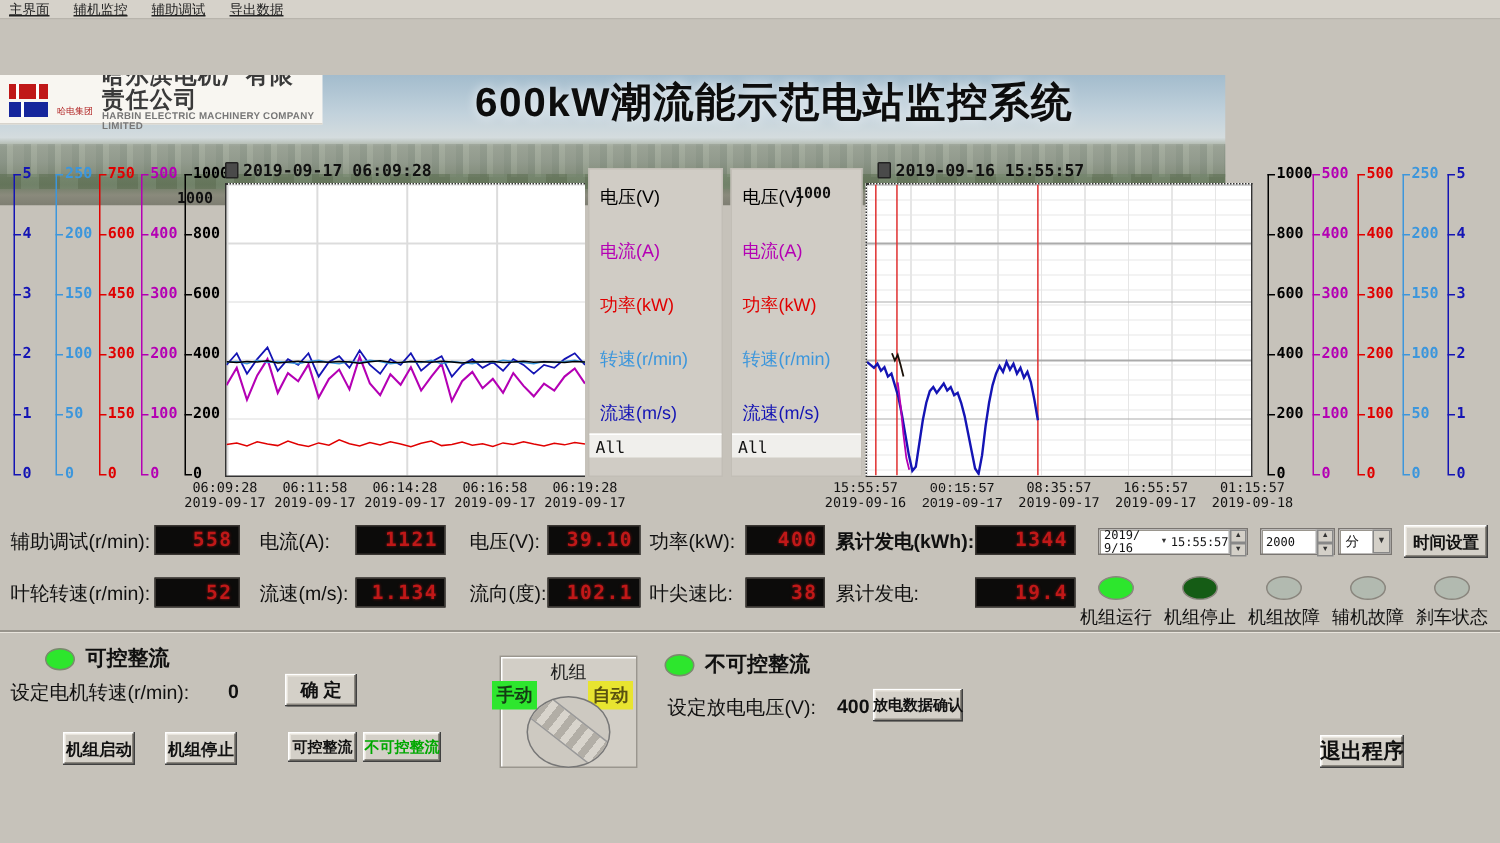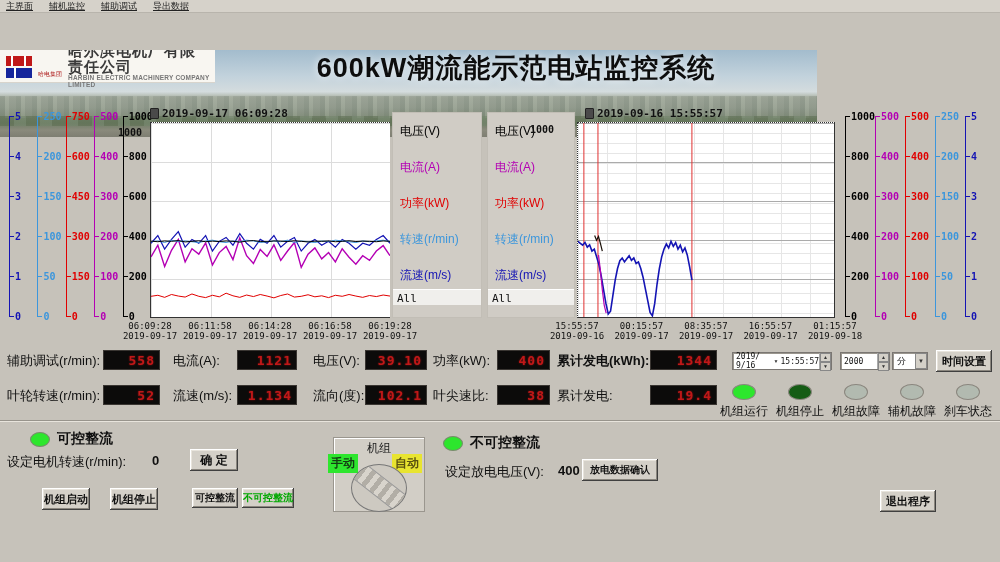--- a/index.html
+++ b/index.html
@@ -258,21 +258,21 @@
         <line x1="2.3" x2="2.3" y1="0" y2="100" stroke="#e03030" stroke-width="1" vector-effect="non-scaling-stroke"></line>
         <line x1="7.8" x2="7.8" y1="0" y2="100" stroke="#e03030" stroke-width="1" vector-effect="non-scaling-stroke"></line>
         <line x1="44.5" x2="44.5" y1="0" y2="100" stroke="#e03030" stroke-width="1" vector-effect="non-scaling-stroke"></line>
         <polyline points="0.00,61.00 0.91,62.00 1.82,63.00 2.72,61.60 3.63,64.00 4.54,62.80 5.45,66.00 6.36,65.00 7.27,69.00 8.17,73.00 9.08,79.00 9.99,86.00 10.90,93.00 11.81,98.40 12.71,97.00 13.62,89.00 14.53,81.00 15.44,75.00 16.35,71.00 17.26,69.60 18.16,71.60 19.07,70.00 19.98,68.40 20.89,70.80 21.80,69.60 22.70,72.40 23.61,71.60 24.52,75.00 25.43,79.60 26.34,85.60 27.24,91.60 28.15,97.60 29.06,99.40 29.97,93.00 30.88,83.00 31.79,75.00 32.69,69.00 33.60,65.00 34.51,62.40 35.42,64.40 36.33,61.00 37.23,63.60 38.14,61.60 39.05,65.00 39.96,63.00 40.87,66.40 41.78,64.40 42.68,68.00 43.59,74.00 44.50,81.00" fill="none" stroke="#1414b4" stroke-width="1.6" vector-effect="non-scaling-stroke"></polyline>
         <polyline points="6.50,58.00 7.25,60.50 8.00,58.50 8.75,62.00 9.50,66.00" fill="none" stroke="#1a1008" stroke-width="1.2" vector-effect="non-scaling-stroke"></polyline>
         <polyline points="8.00,68.00 8.75,76.00 9.50,86.00 10.25,94.00 11.00,98.00" fill="none" stroke="#b400b4" stroke-width="1.2" vector-effect="non-scaling-stroke"></polyline>
       </svg>
   </div>
   <div class="xticks" id="xticksR" style="left:577px;top:321px;width:258px;">
       <div class="xtick" style="left: 0%;">15:55:57<br>2019-09-16</div>
-      <div class="xtick" style="left: 25%;">00:15:57<br>2019-09-17</div>
+      <div class="xtick" style="left: 25%; font-family: Liberation Mono, monospace;">00:15:57<br>2019-09-17</div>
       <div class="xtick" style="left: 50%;">08:35:57<br>2019-09-17</div>
       <div class="xtick" style="left: 75%;">16:55:57<br>2019-09-17</div>
       <div class="xtick" style="left: 100%;">01:15:57<br>2019-09-18</div>
     </div>
   <div class="axes" id="axesR" style="left:842px;top:116px;width:150px;height:200px;">
       <div class="axis">
         <div class="axline" style="background: rgb(0, 0, 0);"></div>
         <div class="axtick" style="top: 0%; background: rgb(0, 0, 0);"></div>
         <div class="axlab" style="top: 0%; color: rgb(0, 0, 0);">1000</div>
         <div class="axtick" style="top: 20%; background: rgb(0, 0, 0);"></div>
@@ -437,17 +437,17 @@
     <div class="tag auto">自动</div>
     <div class="knob">
         <div class="band"></div>
       </div>
   </div>
 
   <div class="biglamp" id="lampUnc" style="left: 443px; top: 436px; background: rgb(45, 230, 45);"></div>
   <div class="blabel" style="left:470px;top:434px;">不可控整流</div>
   <div class="slabel" style="left:445px;top:463px;">设定放电电压(V):</div>
   <div class="sval" style="left:558px;top:463px;">400</div>
-  <div class="btn bold" style="left:582px;top:459px;width:76px;height:22px;font-size:10px;text-align:center;">放电数据确认</div>
-
-  <div class="btn bold" style="left:880px;top:490px;width:56px;height:22px;font-size:11px;">退出程序</div>
+  <div class="btn bold" style="left:582px;top:459px;width:60px;height:22px;font-size:10px;text-align:center;">放电数据确认</div>
+
+  <div class="btn bold" style="left:880px;top:490px;width:56px;height:22px;font-size:14px;">退出程序</div>
 
 </div>
 
 </body></html>

